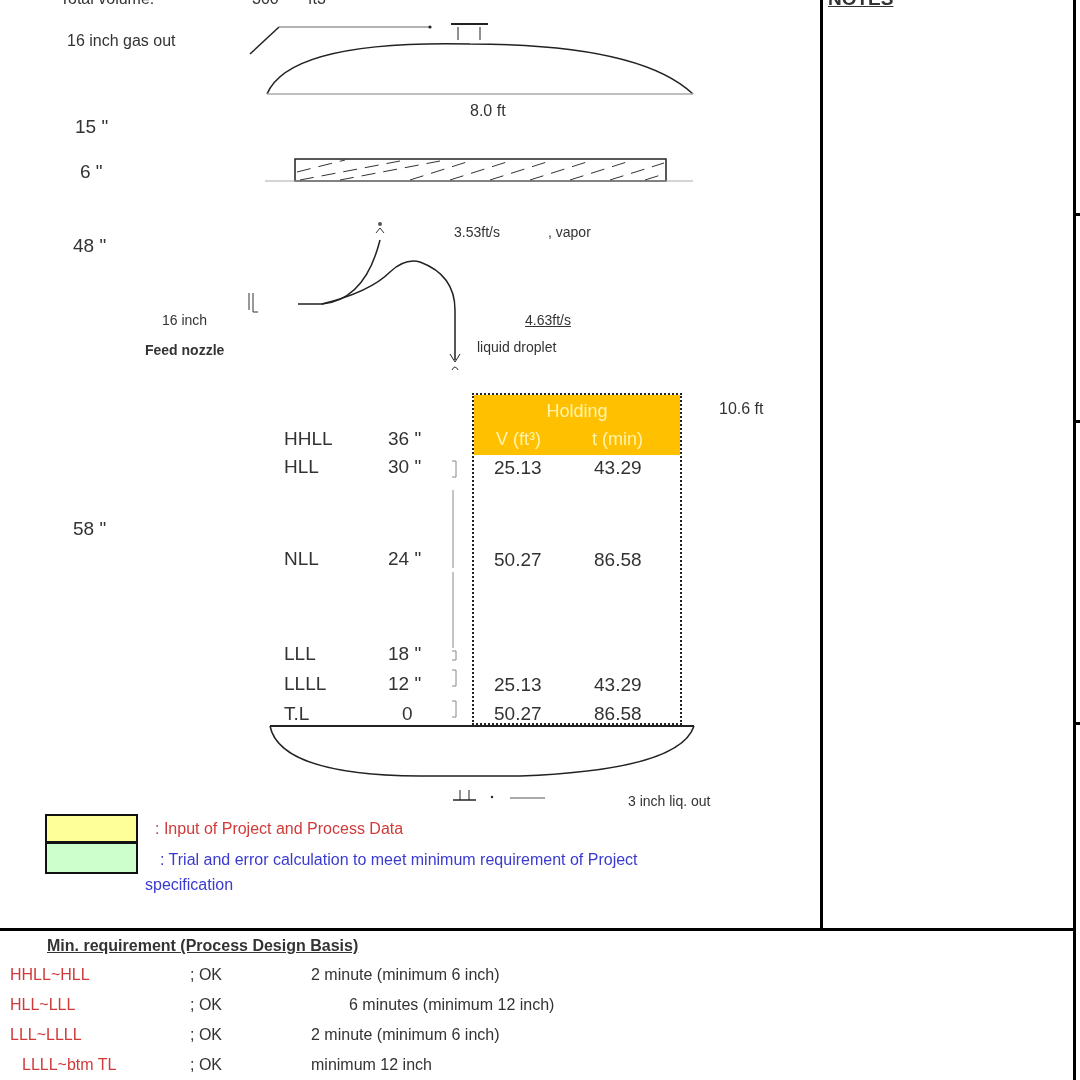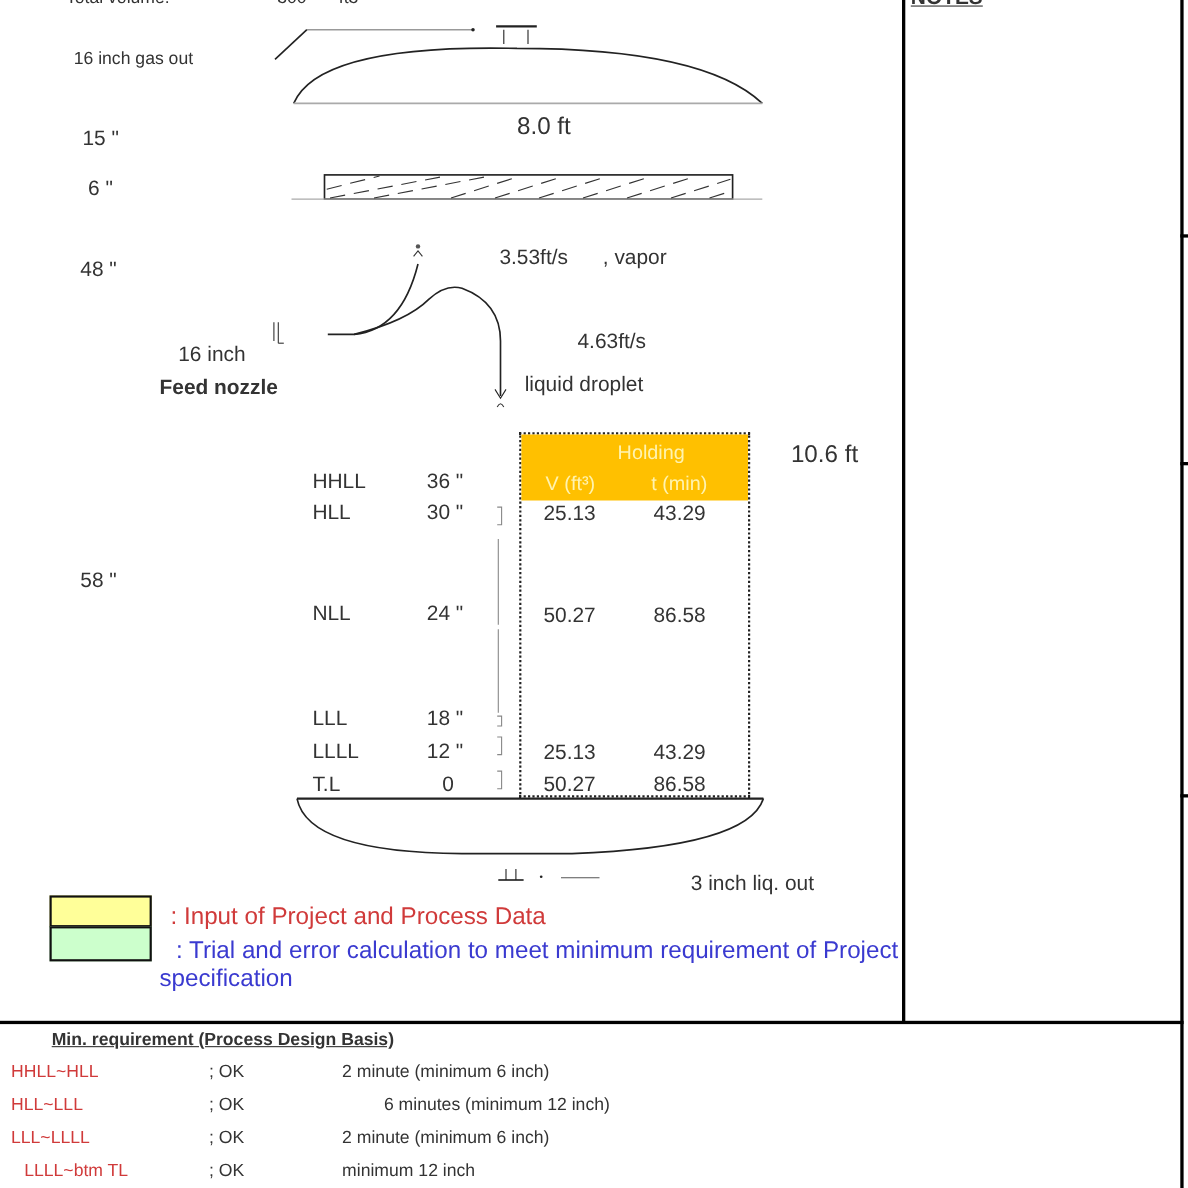--- a/index.html
+++ b/index.html
@@ -4,36 +4,36 @@
 <style>
   html, body { margin: 0; padding: 0; }
   body {
     width: 1080px; height: 1080px; position: relative; overflow: hidden;
     background: #ffffff;
     font-family: "Liberation Sans", sans-serif;
     color: #333333;
   }
   .abs { position: absolute; white-space: nowrap; }
   .t16 { font-size: 16px; }
-  .t18 { font-size: 22px; }
+  .t18 { font-size: 16px; }
   .t19 { font-size: 19px; }
-  .t15 { font-size: 19px; }
+  .t15 { font-size: 14px; }
   .lbl { font-size: 19px; color: #333; }
   svg.draw { position: absolute; left: 0; top: 0; }
   .vline { position: absolute; background: #000; }
   .hline { position: absolute; background: #000; }
   .holding-box {
     position: absolute; left: 472px; top: 393px; width: 210px; height: 332px;
     border: 2px dotted #222; box-sizing: border-box;
   }
   .holding-head {
     position: absolute; left: 0; top: 0; width: 100%; height: 60px;
     background: #ffc000; color: #fff3b0; font-size: 18px;
   }
-  .holding-head .h1 { position: absolute; left: 0; width: 100%; top: 6px; text-align: center; padding-left: 15px; }
+  .holding-head .h1 { position: absolute; left: 0; width: 100%; top: 6px; text-align: center; }
   .holding-head .c1 { position: absolute; left: 22px; top: 34px; }
   .holding-head .c2 { position: absolute; left: 118px; top: 34px; }
   .val { position: absolute; font-size: 19px; color: #333; }
   .legend-box { position: absolute; left: 45px; width: 93px; height: 29px; border: 2px solid #111; box-sizing: border-box; }
   .red { color: #d03a3a; }
   .blue { color: #3a3ad0; }
   .req-title { font-weight: bold; text-decoration: underline; font-size: 16px; color: #333; }
 </style>
 </head>
 <body>
@@ -99,30 +99,30 @@
 <div class="hline" style="left:1073px; top:213px; width:7px; height:3px;"></div>
 <div class="hline" style="left:1073px; top:420px; width:7px; height:3px;"></div>
 <div class="hline" style="left:1073px; top:722px; width:7px; height:3px;"></div>
 <div class="hline" style="left:0; top:928px; width:1076px; height:3px;"></div>
 
 <div class="abs t16" style="left:60px; top:-10px;">Total volume:</div>
 <div class="abs t16" style="left:252px; top:-10px;">300</div>
 <div class="abs t16" style="left:308px; top:-10px;">ft3</div>
 <div class="abs t19" style="left:828px; top:-12px; font-weight:bold; text-decoration:underline;">NOTES</div>
 
-<div class="abs t16" style="left:67px; top:45px;">16  inch gas out</div>
+<div class="abs t16" style="left:67px; top:32px;">16  inch gas out</div>
 <div class="abs t18" style="left:470px; top:102px;">8.0 ft</div>
 <div class="abs lbl" style="left:75px; top:116px;">15 "</div>
 <div class="abs lbl" style="left:80px; top:161px;">6 "</div>
 <div class="abs lbl" style="left:73px; top:235px;">48 "</div>
 <div class="abs t15" style="left:454px; top:224px;">3.53ft/s</div>
 <div class="abs t15" style="left:548px; top:224px;">, vapor</div>
 <div class="abs t15" style="left:162px; top:312px;text-align:right;">16  inch</div>
 <div class="abs t15" style="left:145px; top:342px;font-weight:bold;">Feed nozzle</div>
-<div class="abs t15" style="left:525px; top:300px;">4.63ft/s</div>
+<div class="abs t15" style="left:525px; top:312px;text-decoration:underline;">4.63ft/s</div>
 <div class="abs t15" style="left:477px; top:339px;">liquid droplet</div>
 <div class="abs t18" style="left:719px; top:400px;">10.6 ft</div>
 <div class="abs lbl" style="left:73px; top:518px;">58 "</div>
 <div class="abs t15" style="left:628px; top:793px;">3  inch liq. out</div>
 
 <div class="abs lbl" style="left:284px; top:428px;">HHLL</div>
 <div class="abs lbl" style="left:388px; top:428px;">36 "</div>
 <div class="abs lbl" style="left:284px; top:456px;">HLL</div>
 <div class="abs lbl" style="left:388px; top:456px;">30 "</div>
 <div class="abs lbl" style="left:284px; top:548px;">NLL</div>

